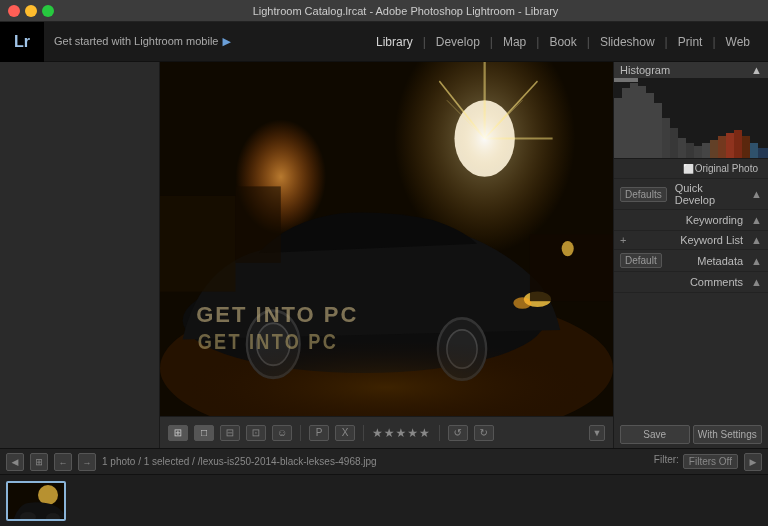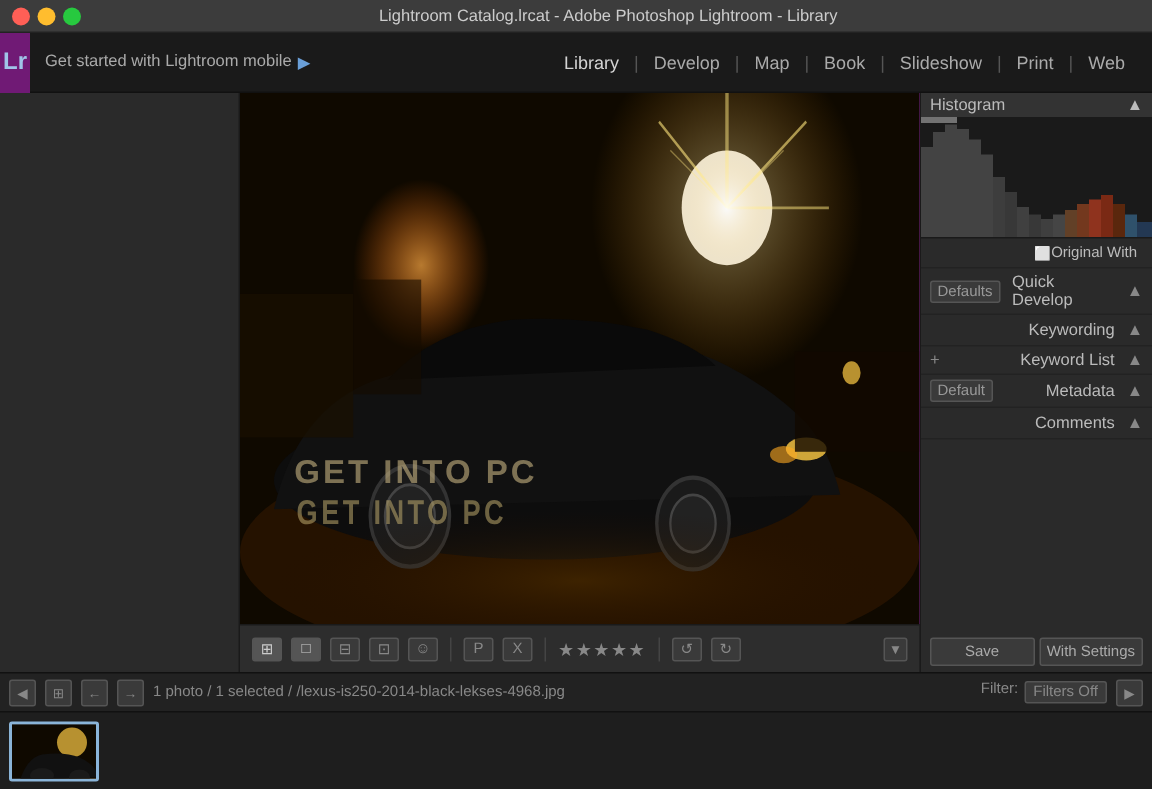--- a/index.html
+++ b/index.html
@@ -47,23 +47,23 @@
 
     
     #topbar {
       background: #1a1a1a;
       height: 40px;
       display: flex;
       align-items: center;
       border-bottom: 1px solid #111;
     }
     #lr-logo {
-      width: 20px;
+      width: 44px;
       height: 40px;
-      background: #701a75;
+      background: #000000;
       display: flex;
       align-items: center;
       justify-content: center;
       font-size: 16px;
       font-weight: bold;
       color: #a0c4e8;
       flex-shrink: 0;
     }
     #connection-info {
       padding: 2px 10px;
@@ -539,21 +539,21 @@
           <rect x="136" y="65" width="8" height="15" fill="#4488bb" opacity="0.5"></rect>
           <rect x="144" y="70" width="11" height="10" fill="#3366aa" opacity="0.4"></rect>
 
           <rect x="0" y="0" width="24" height="4" fill="#888" opacity="0.8"></rect>
         </svg>
       </div>
     </div>
 
     <div class="panel-item">
       <span style="font-size:9px;color:#666;">⬜</span>
-      <span class="panel-label" style="font-size:10px;">Original With</span>
+      <span class="panel-label" style="font-size:10px;">Original Photo</span>
     </div>
 
     <div class="panel-item-row">
       <span class="panel-badge">Defaults</span>
       <div style="flex:1"></div>
       <span style="color:#bbb;">Quick Develop</span>
       <span style="margin-left:4px;color:#888;">▲</span>
     </div>
 
     <div class="panel-item">

